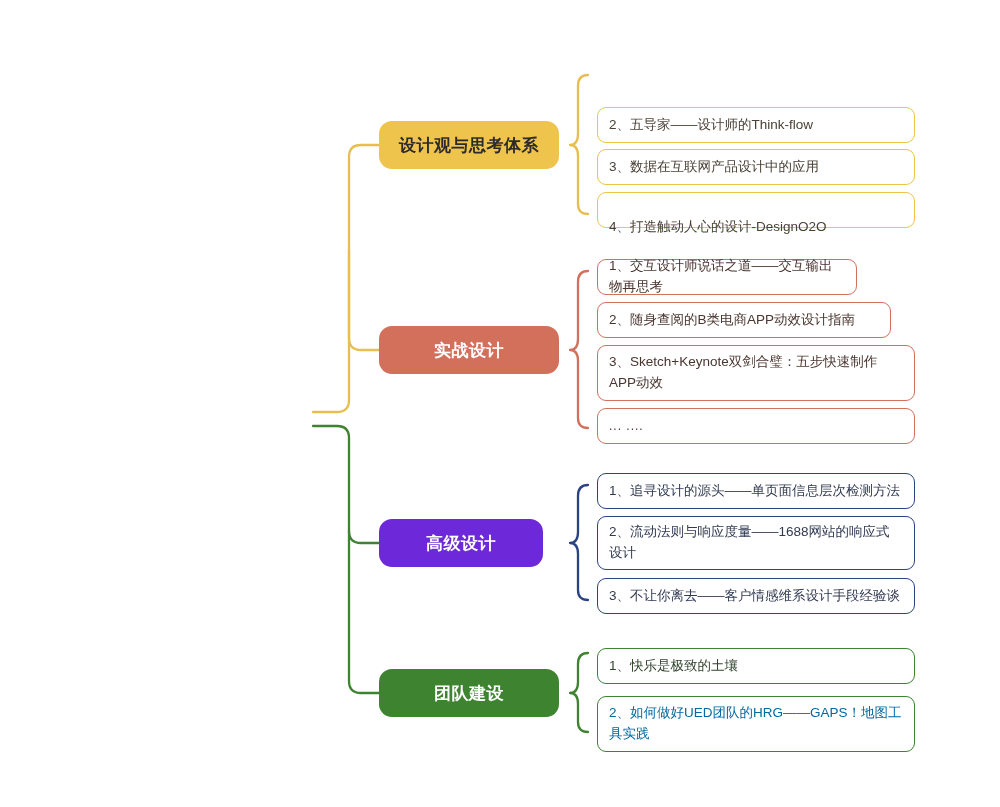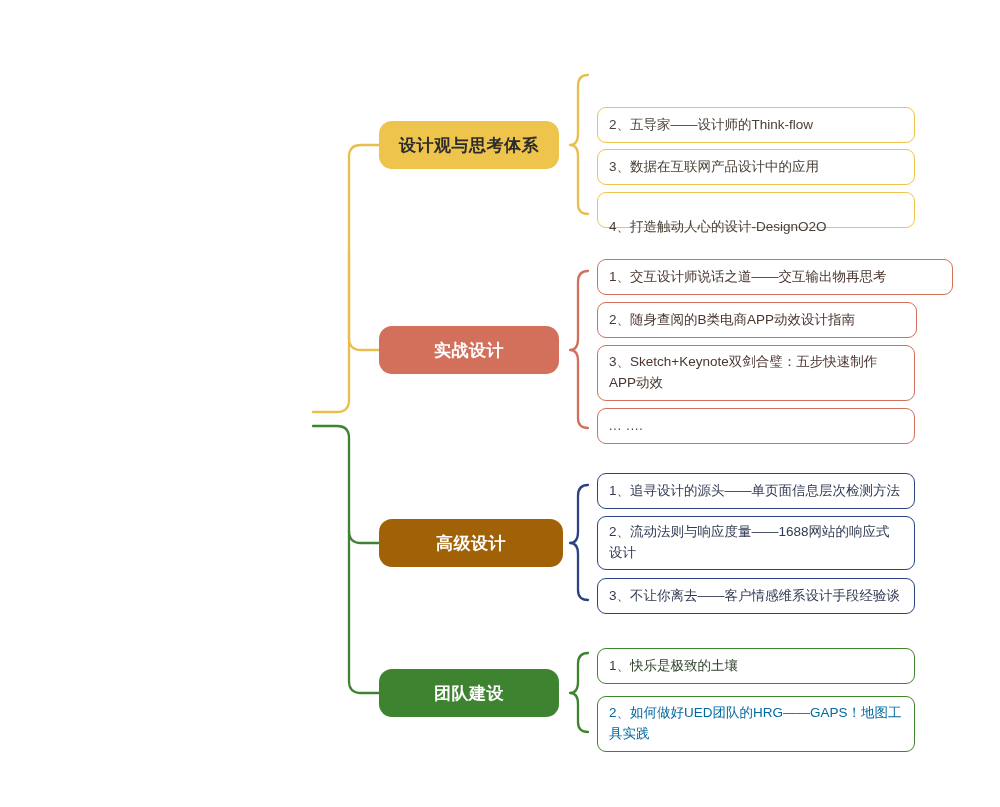--- a/index.html
+++ b/index.html
@@ -124,34 +124,34 @@
     <span class="leaf-text" style="color:#4A4036;">3、数据在互联网产品设计中的应用</span>
   </div>
   <div class="leaf-box" style="left:597px; top:192px; width:318px; height:36px; border-color:#EFC44C;">
     <span class="leaf-text" style="color:#4A4036;margin-top:34px;">4、打造触动人心的设计-DesignO2O</span>
   </div>
 
   <div class="branch-node" style="left:379px; top:326px; width:180px; background:#D2705C;">
     <span class="branch-label" style="color:#FFFFFF;">实战设计</span>
   </div>
 
-  <div class="leaf-box" style="left:597px; top:259px; width:356px; height:36px; border-color:#D2705C;">
+  <div class="leaf-box" style="left:597px; top:259px; width:260px; height:36px; border-color:#D2705C;">
     <span class="leaf-text" style="color:#4A352F;">1、交互设计师说话之道——交互输出物再思考</span>
   </div>
-  <div class="leaf-box" style="left:597px; top:302px; width:320px; height:36px; border-color:#D2705C;">
+  <div class="leaf-box" style="left:597px; top:302px; width:294px; height:36px; border-color:#D2705C;">
     <span class="leaf-text" style="color:#4A352F;">2、随身查阅的B类电商APP动效设计指南</span>
   </div>
   <div class="leaf-box" style="left:597px; top:345px; width:318px; height:56px; border-color:#D2705C;">
     <span class="leaf-text" style="color:#4A352F;">3、Sketch+Keynote双剑合璧：五步快速制作APP动效</span>
   </div>
   <div class="leaf-box" style="left:597px; top:408px; width:318px; height:36px; border-color:#D2705C;">
     <span class="leaf-text dots" style="color:#4A352F;">... ....</span>
   </div>
 
-  <div class="branch-node" style="left:379px; top:519px; width:184px; background:#a16207;">
+  <div class="branch-node" style="left:379px; top:519px; width:164px; background:#6d28d9;">
     <span class="branch-label" style="color:#FFFFFF;">高级设计</span>
   </div>
 
   <div class="leaf-box" style="left:597px; top:473px; width:318px; height:36px; border-color:#2B4283;">
     <span class="leaf-text" style="color:#313A52;">1、追寻设计的源头——单页面信息层次检测方法</span>
   </div>
   <div class="leaf-box" style="left:597px; top:516px; width:318px; height:54px; border-color:#2B4283;">
     <span class="leaf-text" style="color:#313A52;">2、流动法则与响应度量——1688网站的响应式设计</span>
   </div>
   <div class="leaf-box" style="left:597px; top:578px; width:318px; height:36px; border-color:#2B4283;">

